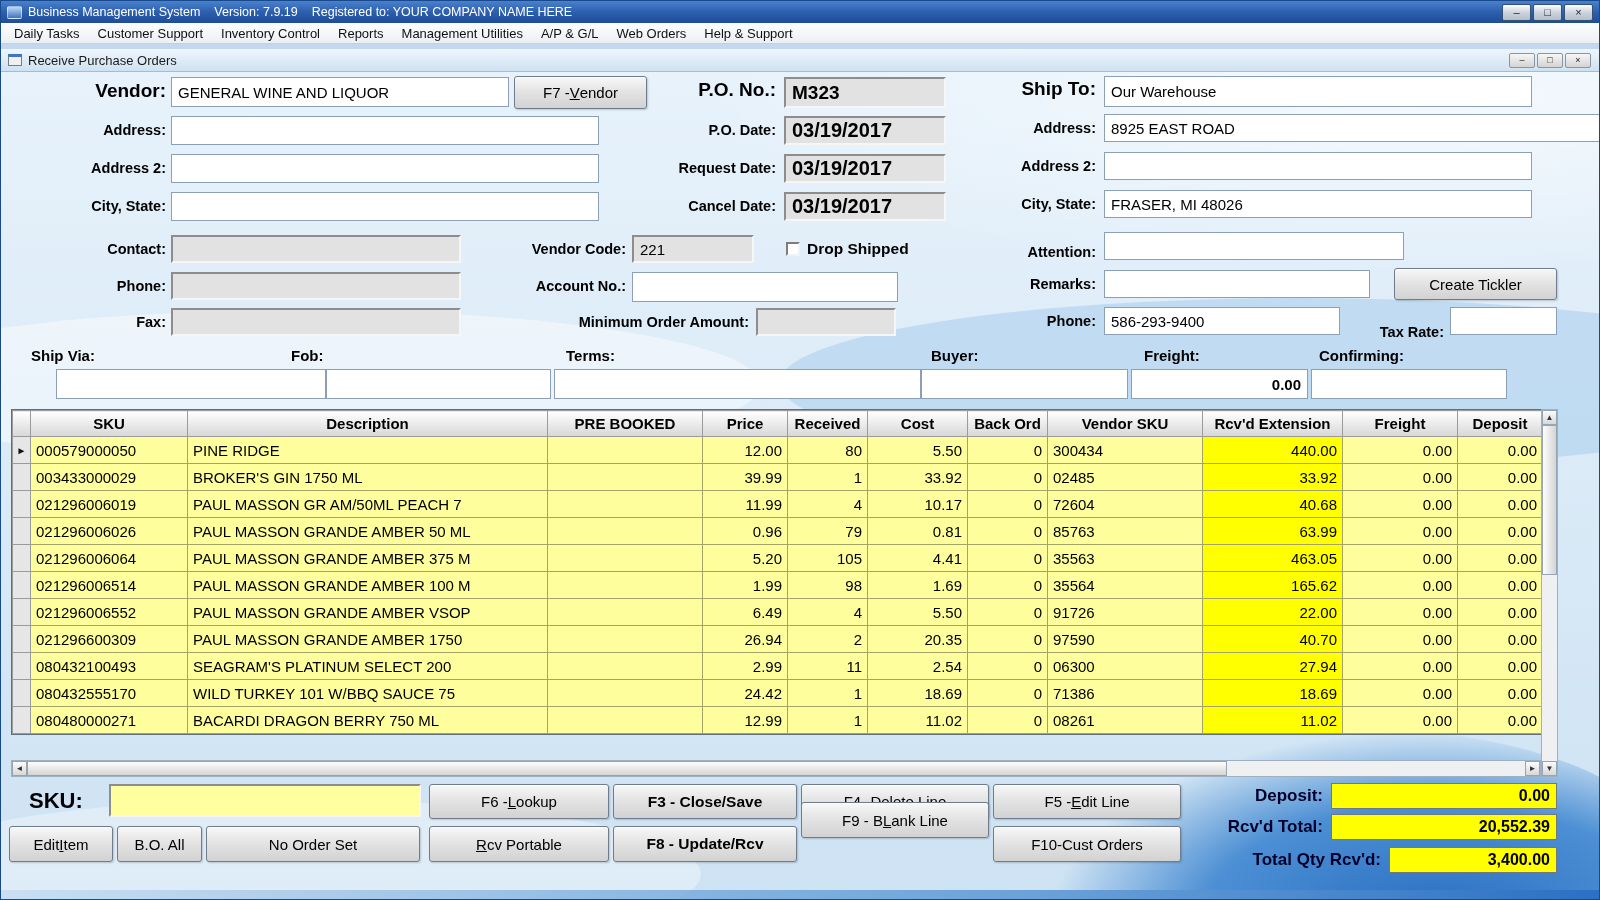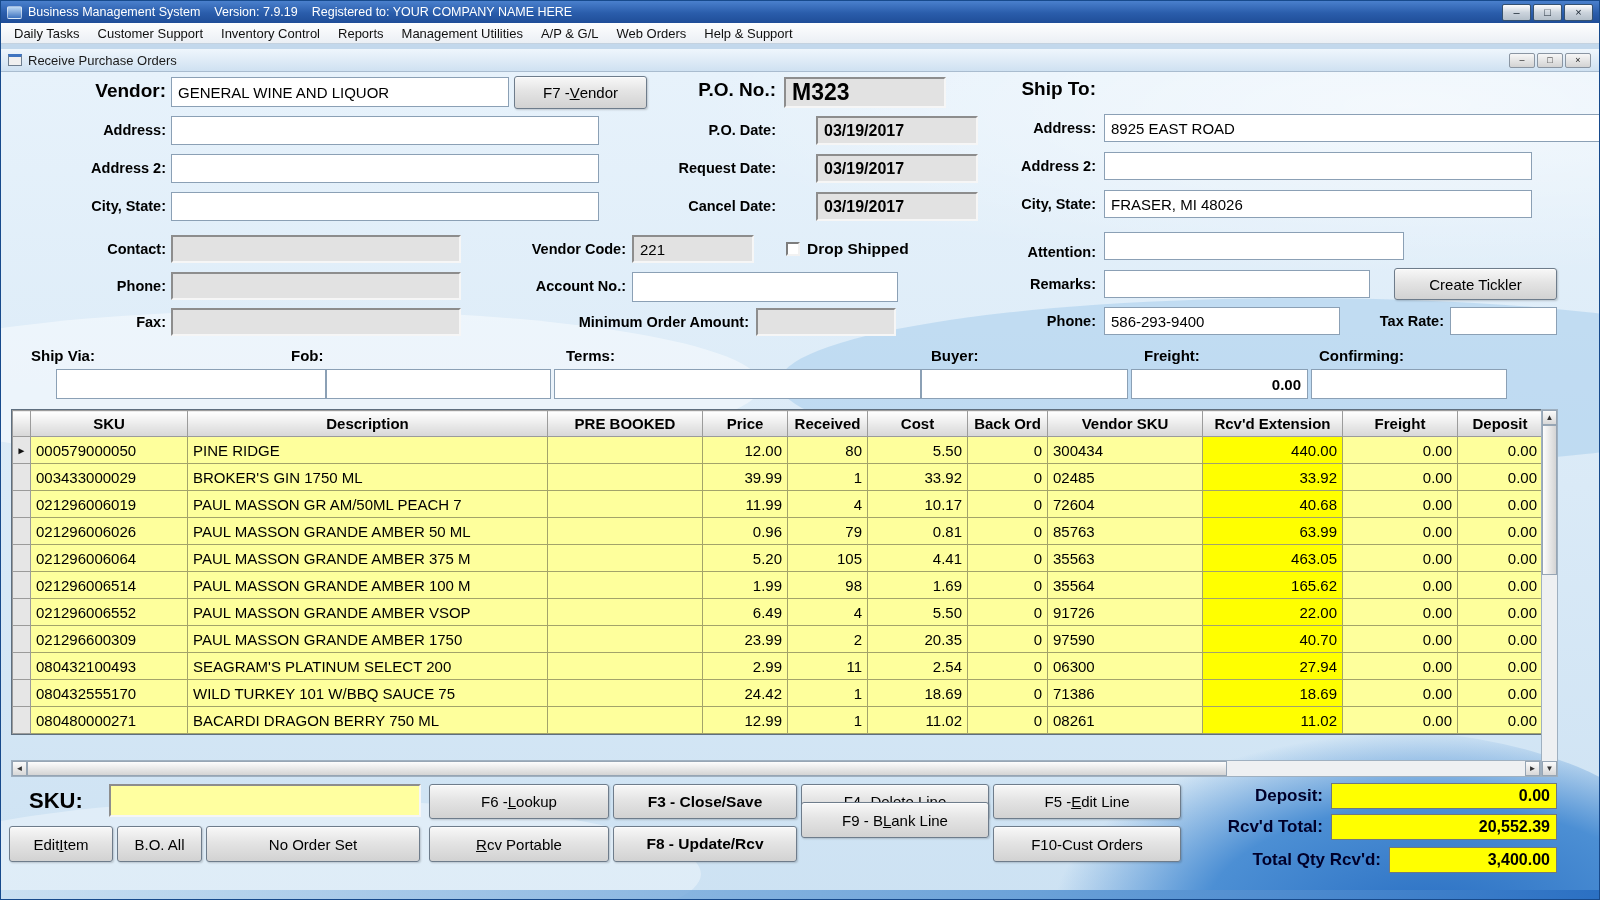--- a/index.html
+++ b/index.html
@@ -36,22 +36,22 @@
   .corner-blue { position:absolute; right:-70px; bottom:-90px; width:620px; height:260px; border-radius:50%;
                  background:radial-gradient(ellipse at 62% 72%, #2b70c3 0%, #4c8fd4 42%, rgba(150,195,235,0) 70%); }
   .bottom-strip { position:absolute; left:0; bottom:0; width:100%; height:9px;
                   background:linear-gradient(90deg, rgba(170,205,234,.4), #6aa1d8 65%, #2b70c3); }
 
   .lbl { position:absolute; font-weight:bold; font-size:14.5px; color:#000; text-align:right; white-space:nowrap; }
   .lbl-big { font-size:19px; }
   .lbl-left { text-align:left; }
   .inp { position:absolute; background:#fff; border:1px solid #8ba0b5; font-size:15px; color:#000; padding:0 6px; font-family:"Liberation Sans",sans-serif; }
   .dis { background:#e2e2e2; border:2px solid; border-color:#8d8d8d #f6f6f6 #f6f6f6 #8d8d8d; }
-  .bold-f { font-weight:bold; font-size:16px;margin-left:32px; }
-  .po-f { font-weight:bold; font-size:23px; }
+  .bold-f { font-weight:bold; font-size:20px; }
+  .po-f { font-weight:bold; font-size:19px; }
   .r-align { text-align:right; font-weight:bold; }
   .btn { position:absolute; display:flex; align-items:center; justify-content:center; font-size:15px; color:#000;
          background:linear-gradient(#f8f8f8,#e4e4e4 45%,#d2d2d2); border:1px solid #6e7c8b; border-radius:3px;
          box-shadow:inset 0 1px 0 rgba(255,255,255,.7), 1px 1px 2px rgba(0,0,0,.18); white-space:nowrap; }
   .btn-bold { font-weight:bold; font-size:15.5px; }
   .checkbox { position:absolute; width:14px; height:14px; background:#fff; border:2px solid; border-color:#7d7d7d #f2f2f2 #f2f2f2 #7d7d7d; }
 
   
   .grid-wrap { position:absolute; left:10px; top:337px; width:1530px; border:1px solid #5f6f7f; background:#feff9c; }
   table { border-collapse:collapse; table-layout:fixed; width:1528px; }
@@ -129,20 +129,21 @@
       <div class="wave wave-c"></div>
       <div class="corner-blue"></div>
       <div class="bottom-strip"></div>
 
       <div class="lbl lbl-big" style="left:20px;top:8px;width:145px;">Vendor:</div>
       <input class="inp" style="left: 170px; top: 5px; width: 338px; height: 30px;" value="GENERAL WINE AND LIQUOR">
       <div class="btn" style="left:513px;top:4px;width:133px;height:33px;">F7 - <u>V</u>endor</div>
       <div class="lbl lbl-big" style="left:650px;top:7px;width:125px;">P.O. No.:</div>
       <input class="inp dis po-f" style="left: 783px; top: 5px; width: 162px; height: 31px;" value="M323">
       <div class="lbl lbl-big" style="left:975px;top:6px;width:120px;">Ship To:</div>
+      <input class="inp" style="left: 1103px; top: 4px; width: 428px; height: 31px;" value="Our Warehouse">
 
       <div class="lbl" style="left:20px;top:50px;width:145px;">Address:</div>
       <input class="inp" style="left: 170px; top: 44px; width: 428px; height: 29px;" value="">
       <div class="lbl" style="left:600px;top:50px;width:175px;">P.O. Date:</div>
       <input class="inp dis bold-f" style="left: 783px; top: 44px; width: 162px; height: 29px;" value="03/19/2017">
       <div class="lbl" style="left:950px;top:48px;width:145px;">Address:</div>
       <input class="inp" style="left: 1103px; top: 42px; width: 512px; height: 28px;" value="8925 EAST ROAD">
 
       <div class="lbl" style="left:20px;top:88px;width:145px;">Address 2:</div>
       <input class="inp" style="left: 170px; top: 82px; width: 428px; height: 29px;" value="">
@@ -174,21 +175,21 @@
       <div class="lbl" style="left:950px;top:204px;width:145px;">Remarks:</div>
       <input class="inp" style="left: 1103px; top: 198px; width: 266px; height: 28px;" value="">
       <div class="btn" style="left:1393px;top:196px;width:163px;height:32px;">Create Tickler</div>
 
       <div class="lbl" style="left:20px;top:242px;width:145px;">Fax:</div>
       <input class="inp dis" style="left: 170px; top: 236px; width: 290px; height: 28px;" value="">
       <div class="lbl" style="left:500px;top:242px;width:248px;">Minimum Order Amount:</div>
       <input class="inp dis" style="left: 755px; top: 236px; width: 140px; height: 28px;" value="">
       <div class="lbl" style="left:950px;top:241px;width:145px;">Phone:</div>
       <input class="inp" style="left: 1103px; top: 235px; width: 236px; height: 28px;" value="586-293-9400">
-      <div class="lbl" style="left:1345px;top:241px;width:98px;">Tax Rate:</div>
+      <div class="lbl" style="left:1345px;top:252px;width:98px;">Tax Rate:</div>
       <input class="inp" style="left: 1449px; top: 235px; width: 107px; height: 28px;" value="">
 
       <div class="lbl lbl-left" style="left:30px;top:275px;font-size:15px;">Ship Via:</div>
       <div class="lbl lbl-left" style="left:290px;top:275px;font-size:15px;">Fob:</div>
       <div class="lbl lbl-left" style="left:565px;top:275px;font-size:15px;">Terms:</div>
       <div class="lbl lbl-left" style="left:930px;top:275px;font-size:15px;">Buyer:</div>
       <div class="lbl lbl-left" style="left:1143px;top:275px;font-size:15px;">Freight:</div>
       <div class="lbl lbl-left" style="left:1318px;top:275px;font-size:15px;">Confirming:</div>
 
       <input class="inp" style="left: 55px; top: 297px; width: 270px; height: 30px;" value="">
@@ -327,21 +328,21 @@
                 <td class="c7 l">91726</td>
                 <td class="c8 r">22.00</td>
                 <td class="c9 r">0.00</td>
                 <td class="c10 r">0.00</td>
               </tr>
               <tr>
                 <td class="sel"></td>
                 <td class="c0 l">021296600309</td>
                 <td class="c1 l">PAUL MASSON GRANDE AMBER 1750</td>
                 <td class="c2 l"></td>
-                <td class="c3 r">23.99</td>
+                <td class="c3 r">26.94</td>
                 <td class="c4 r">2</td>
                 <td class="c5 r">20.35</td>
                 <td class="c6 r">0</td>
                 <td class="c7 l">97590</td>
                 <td class="c8 r">40.70</td>
                 <td class="c9 r">0.00</td>
                 <td class="c10 r">0.00</td>
               </tr>
               <tr>
                 <td class="sel"></td>

